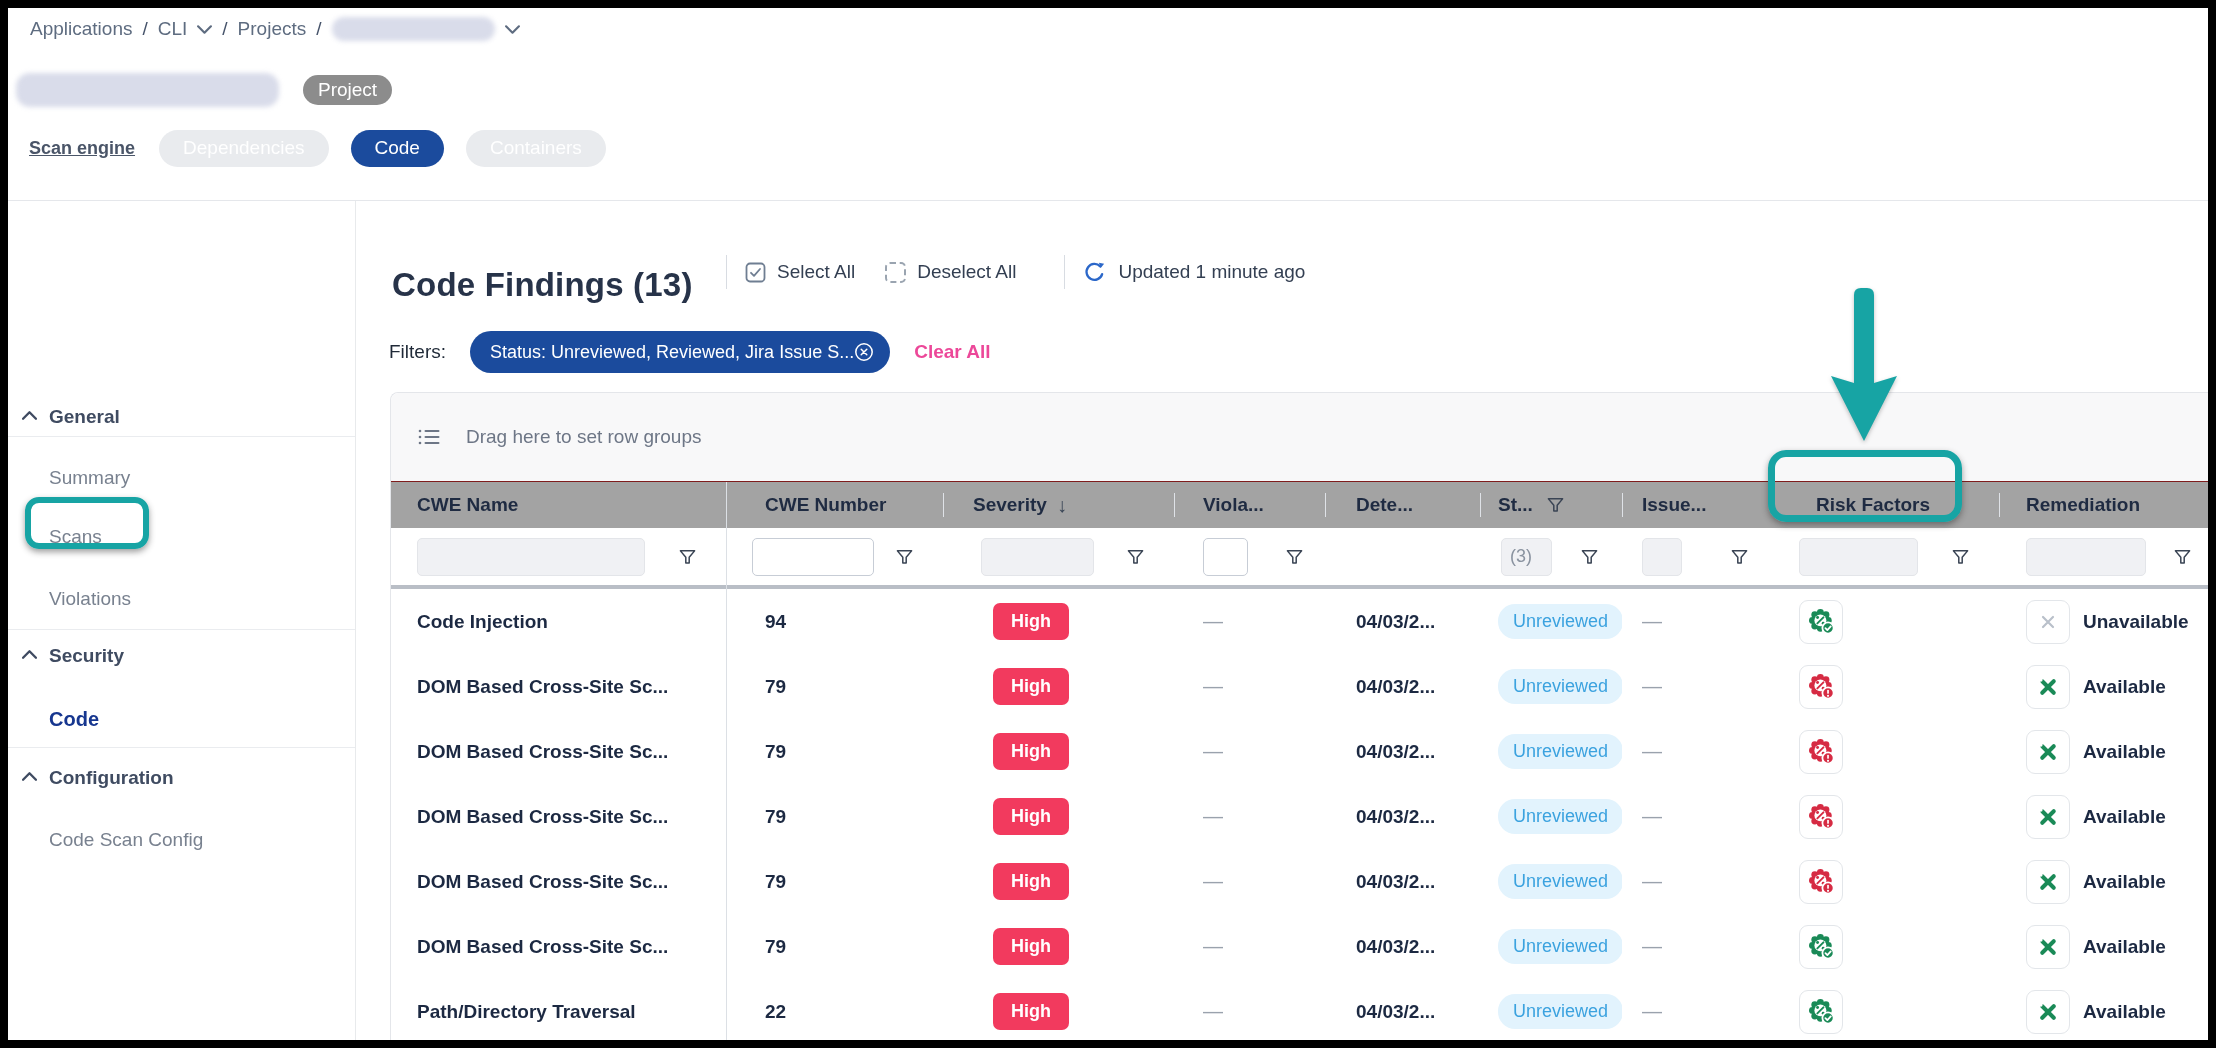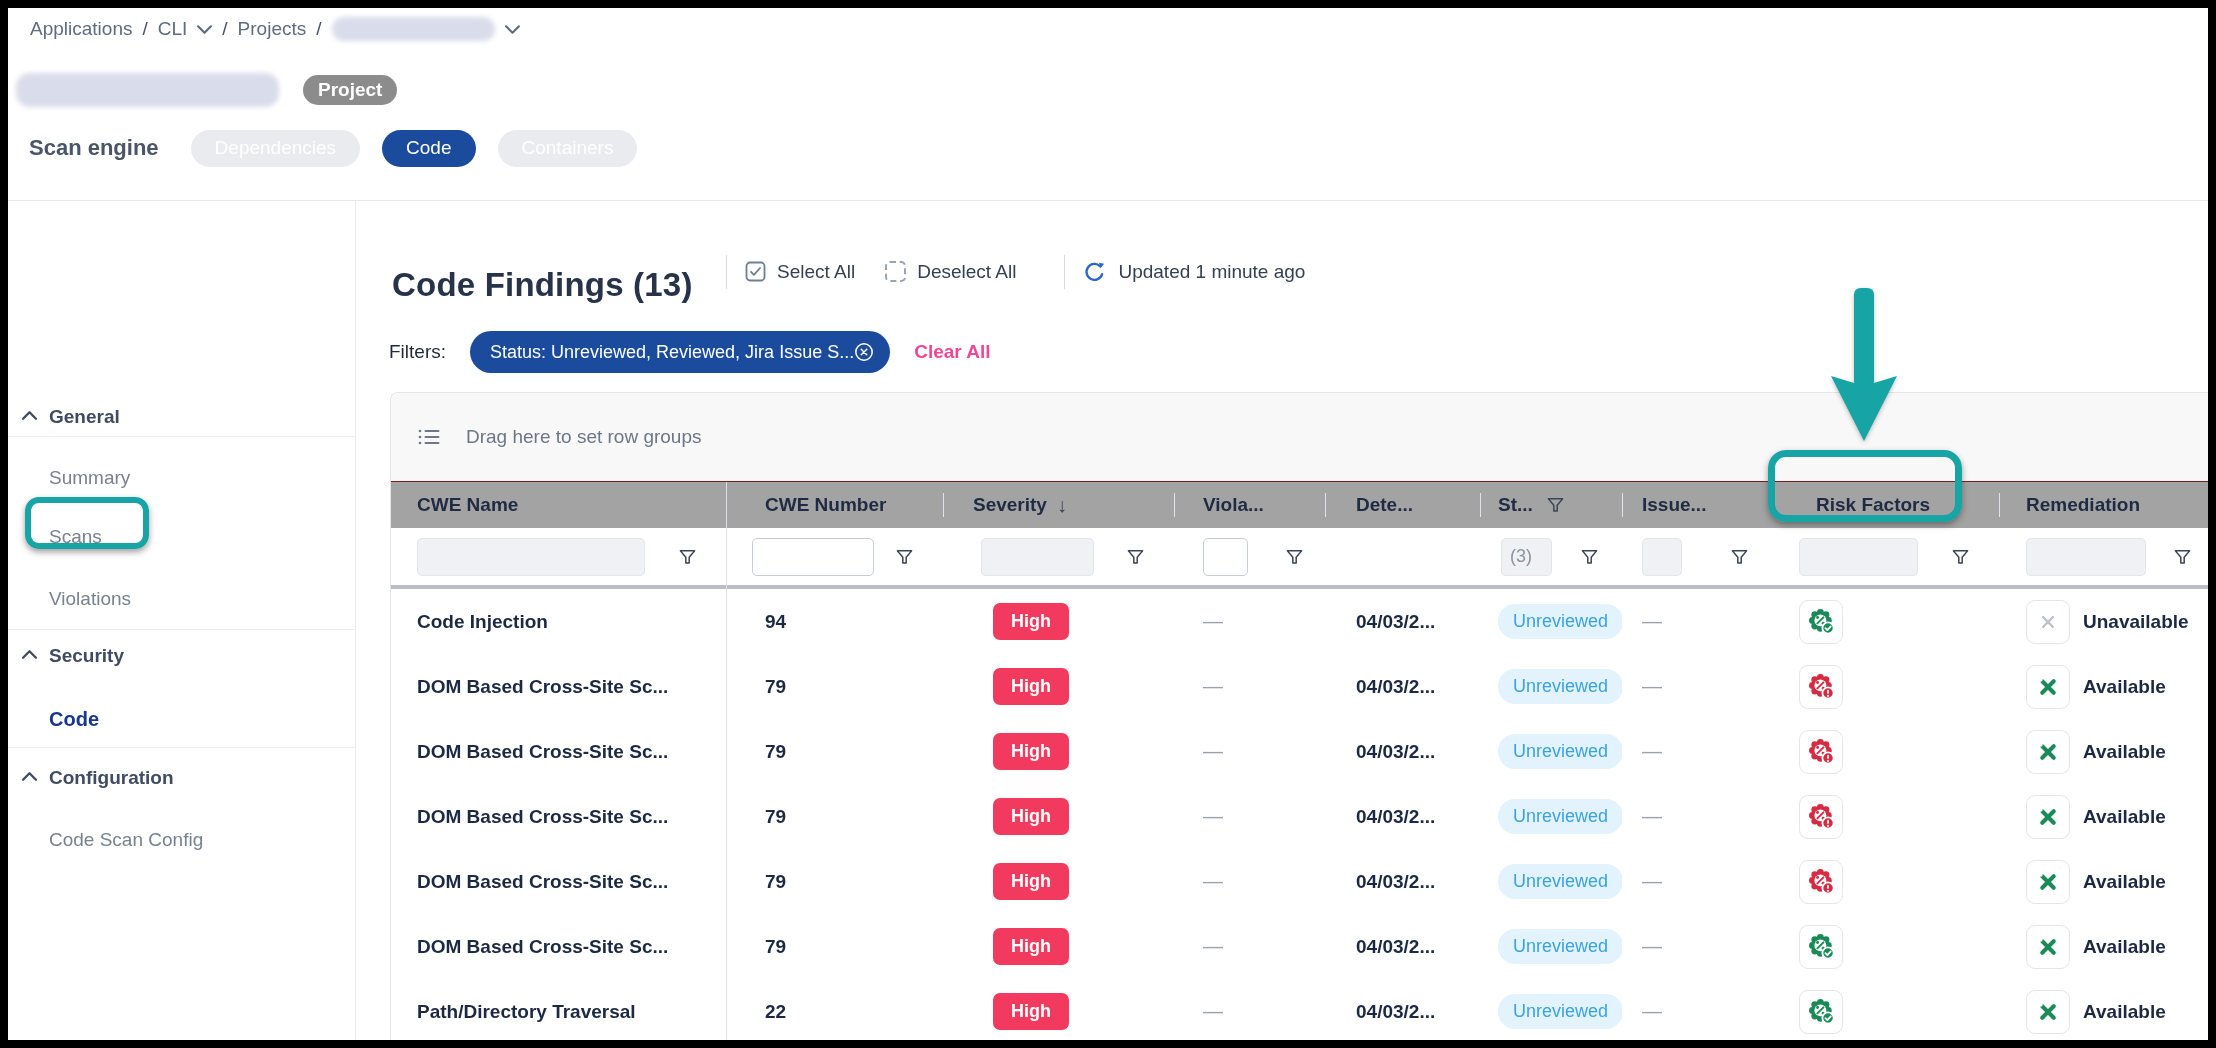--- a/index.html
+++ b/index.html
@@ -7,41 +7,41 @@
   .nowrap{white-space:nowrap;}
 
   
   .breadcrumb{position:absolute;left:22px;top:6px;height:30px;display:flex;align-items:center;gap:10px;font-size:19px;color:#5E6C80;}
   .breadcrumb .sep{color:#46536a;font-weight:400;}
   .crumb{cursor:pointer;}
   .blob{background:#d9dcea;border-radius:14px;filter:blur(2.5px);display:inline-block;}
   .blob.bc{width:163px;height:24px;}
   .titlerow{position:absolute;left:8px;top:62px;height:40px;display:flex;align-items:center;gap:24px;}
   .blob.big{width:263px;height:34px;}
-  .proj-badge{background:#8C8C8C;color:#fff;font-weight:700;font-size:19px;border-radius:15px;padding:4px 15px;}
+  .proj-badge{background:#8C8C8C;color:#fff;font-weight:400;font-size:19px;border-radius:15px;padding:4px 15px;}
   .enginerow{position:absolute;left:21px;top:121px;height:38px;display:flex;align-items:center;gap:22px;}
-  .engine-label{font-size:22px;font-weight:700;color:#4A5568;margin-right:10px;}
+  .engine-label{font-size:18px;font-weight:700;color:#4A5568;margin-right:2px;text-decoration:underline;}
   .pill{height:37px;display:flex;align-items:center;padding:0 24px;border-radius:19px;font-size:19px;background:#E9EBEE;color:rgba(255,255,255,.96);cursor:pointer;}
   .pill[data-active="true"]{background:#1B4B9D;color:#fff;}
   .topdivider{position:absolute;left:0;right:0;top:192px;height:1px;background:#E5E7EB;}
 
   
   .sidebar{position:absolute;left:0;top:193px;width:347px;bottom:0;border-right:1px solid #E8EAEC;background:#fff;}
   .side-item{position:absolute;left:0;right:10px;height:30px;display:flex;align-items:center;cursor:pointer;}
   .side-item .chev{position:absolute;left:14px;top:9px;}
   .sec-title{position:absolute;left:41px;font-size:19px;font-weight:700;color:#3F4B61;}
   .sub{position:absolute;left:41px;font-size:19px;color:#78818F;}
   .sub.active{color:#16368F;font-weight:700;font-size:20px;}
   .side-div{position:absolute;left:0;right:0;height:1px;background:#EAECEF;}
 
   
   .page-title{position:absolute;left:384px;top:258px;font-size:33px;font-weight:600;color:#273349;letter-spacing:.2px;}
   .toolcluster{position:absolute;left:700px;top:242px;height:44px;display:flex;align-items:center;font-size:19px;color:#333F52;}
   .vdiv{width:1px;height:34px;background:#D8DCE2;margin:0 18px;}
-  .tool-btn{display:flex;gap:11px;cursor:pointer;margin-right:30px;}
+  .tool-btn{display:flex;align-items:center;gap:11px;cursor:pointer;margin-right:30px;}
   .deselect-glyph{width:17px;height:17px;border:2px dashed #9AA4B0;border-radius:5px;}
   .updated{display:flex;align-items:center;gap:12px;}
 
   
   .filtersrow{position:absolute;left:381px;top:322px;height:44px;display:flex;align-items:center;gap:24px;}
   .filters-label{font-size:19px;color:#1F2937;}
   .chip{height:42px;background:#1B4B9D;color:#fff;border-radius:21px;display:flex;align-items:center;padding:0 16px 0 20px;font-size:18px;cursor:pointer;}
   .clear-all{color:#ec4899;font-size:19px;font-weight:600;cursor:pointer;}
 
   

